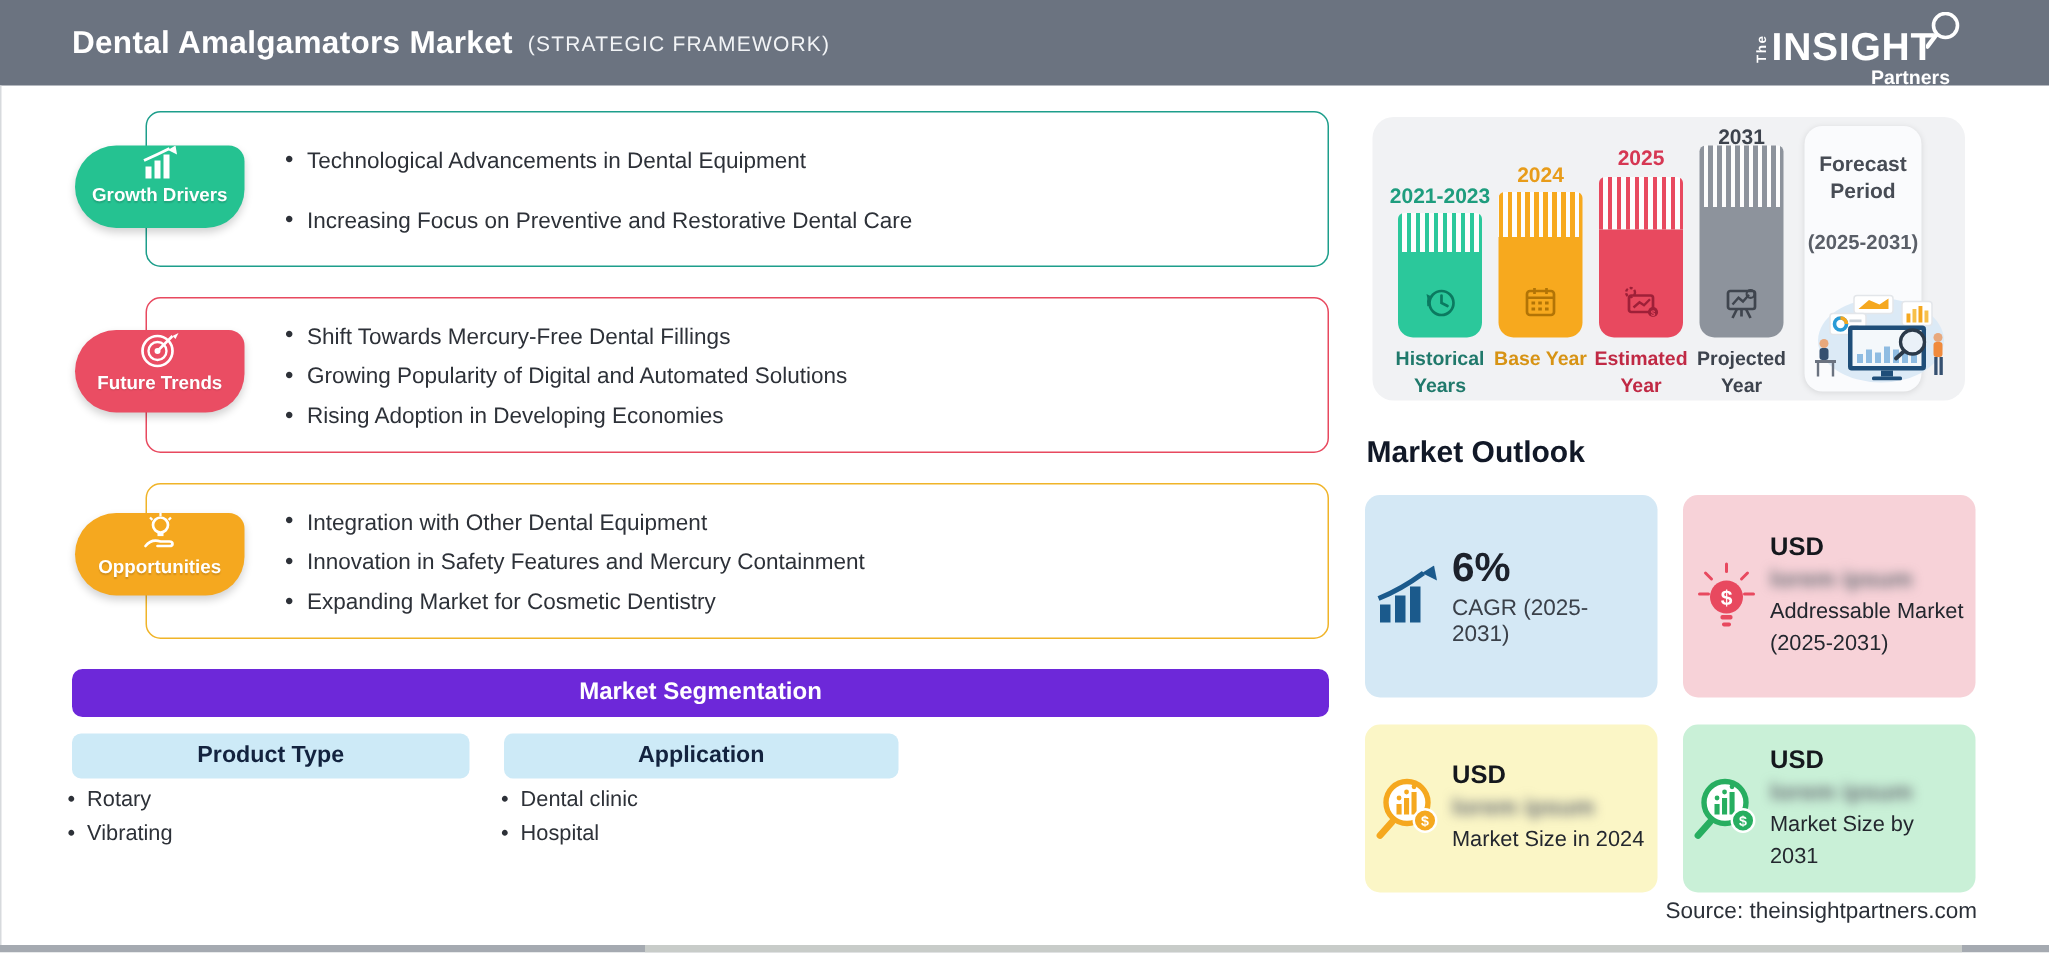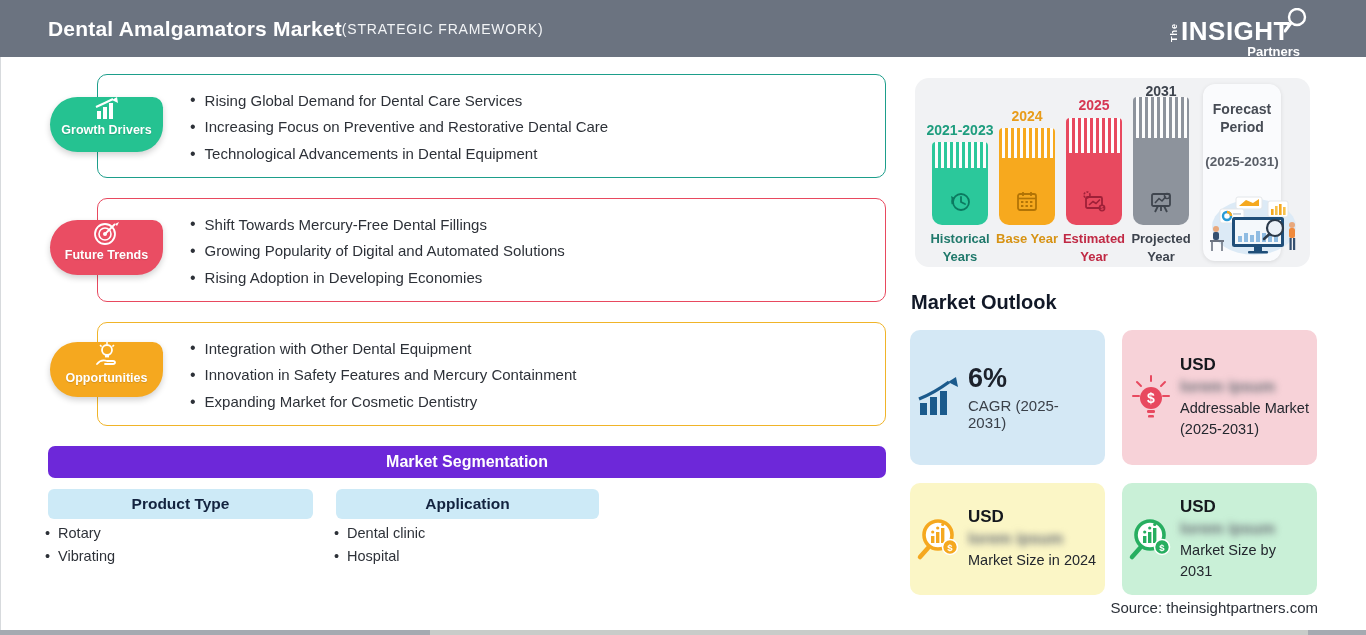--- a/index.html
+++ b/index.html
@@ -3,21 +3,21 @@
 <meta charset="utf-8">
 <style>
   html,body{margin:0;padding:0;background:#ffffff;}
   body{width:1366px;height:635px;position:relative;overflow:hidden;
        font-family:"Liberation Sans",sans-serif;color:#23272e;}
 
   
   .app-header{position:absolute;top:0;left:0;width:1366px;height:57px;background:#6b7380;
               display:flex;align-items:center;}
   .hdr-title{margin-left:48px;color:#fff;font-size:21px;font-weight:bold;letter-spacing:.2px;}
-  .hdr-sub{color:#f2f4f6;font-size:14px;font-weight:400;letter-spacing:.8px;}
+  .hdr-sub{color:#f2f4f6;font-size:14px;font-weight:400;margin-left:10px;letter-spacing:.8px;}
   .logo{position:absolute;right:58px;top:8px;color:#fff;line-height:1;}
   .logo-row{display:flex;align-items:flex-end;}
   .logo-the{writing-mode:vertical-rl;transform:rotate(180deg);font-size:9px;font-weight:bold;
             letter-spacing:1px;margin-right:2px;margin-bottom:2px;}
   .logo-insight{font-size:26px;font-weight:bold;letter-spacing:.5px;}
   .logo-mag{margin-left:-6px;margin-bottom:10px;}
   .logo-partners{font-size:13px;font-weight:bold;text-align:right;margin-top:1px;margin-right:8px;}
 
   
   .sec-card{position:absolute;left:97px;width:789px;height:104px;background:#fff;
@@ -126,23 +126,22 @@
         <circle cx="13" cy="9" r="8" fill="none" stroke="#fff" stroke-width="2.4"></circle>
         <line x1="7" y1="15" x2="1" y2="23" stroke="#fff" stroke-width="3" stroke-linecap="round"></line>
       </svg>
     </div>
     <div class="logo-partners">Partners</div>
   </div>
 </div>
 
 <div class="sec-card growth">
   <ul class="sec-list">
-    <li>Rising Global Demand for Dental Care Services</li>
+    <li>Technological Advancements in Dental Equipment</li>
     <li>Increasing Focus on Preventive and Restorative Dental Care</li>
-    <li>Technological Advancements in Dental Equipment</li>
   </ul>
 </div>
 <div class="badge growth">
   <svg width="30" height="24" viewBox="0 0 30 24">
     <rect x="5" y="14" width="4" height="8" fill="#fff"></rect>
     <rect x="11" y="10" width="4" height="12" fill="#fff"></rect>
     <rect x="17" y="6" width="4" height="16" fill="#fff"></rect>
     <path d="M4 10 Q13 6 21 2" fill="none" stroke="#fff" stroke-width="2"></path>
     <polygon points="25,0 26,6 20,3" fill="#fff"></polygon>
   </svg>

